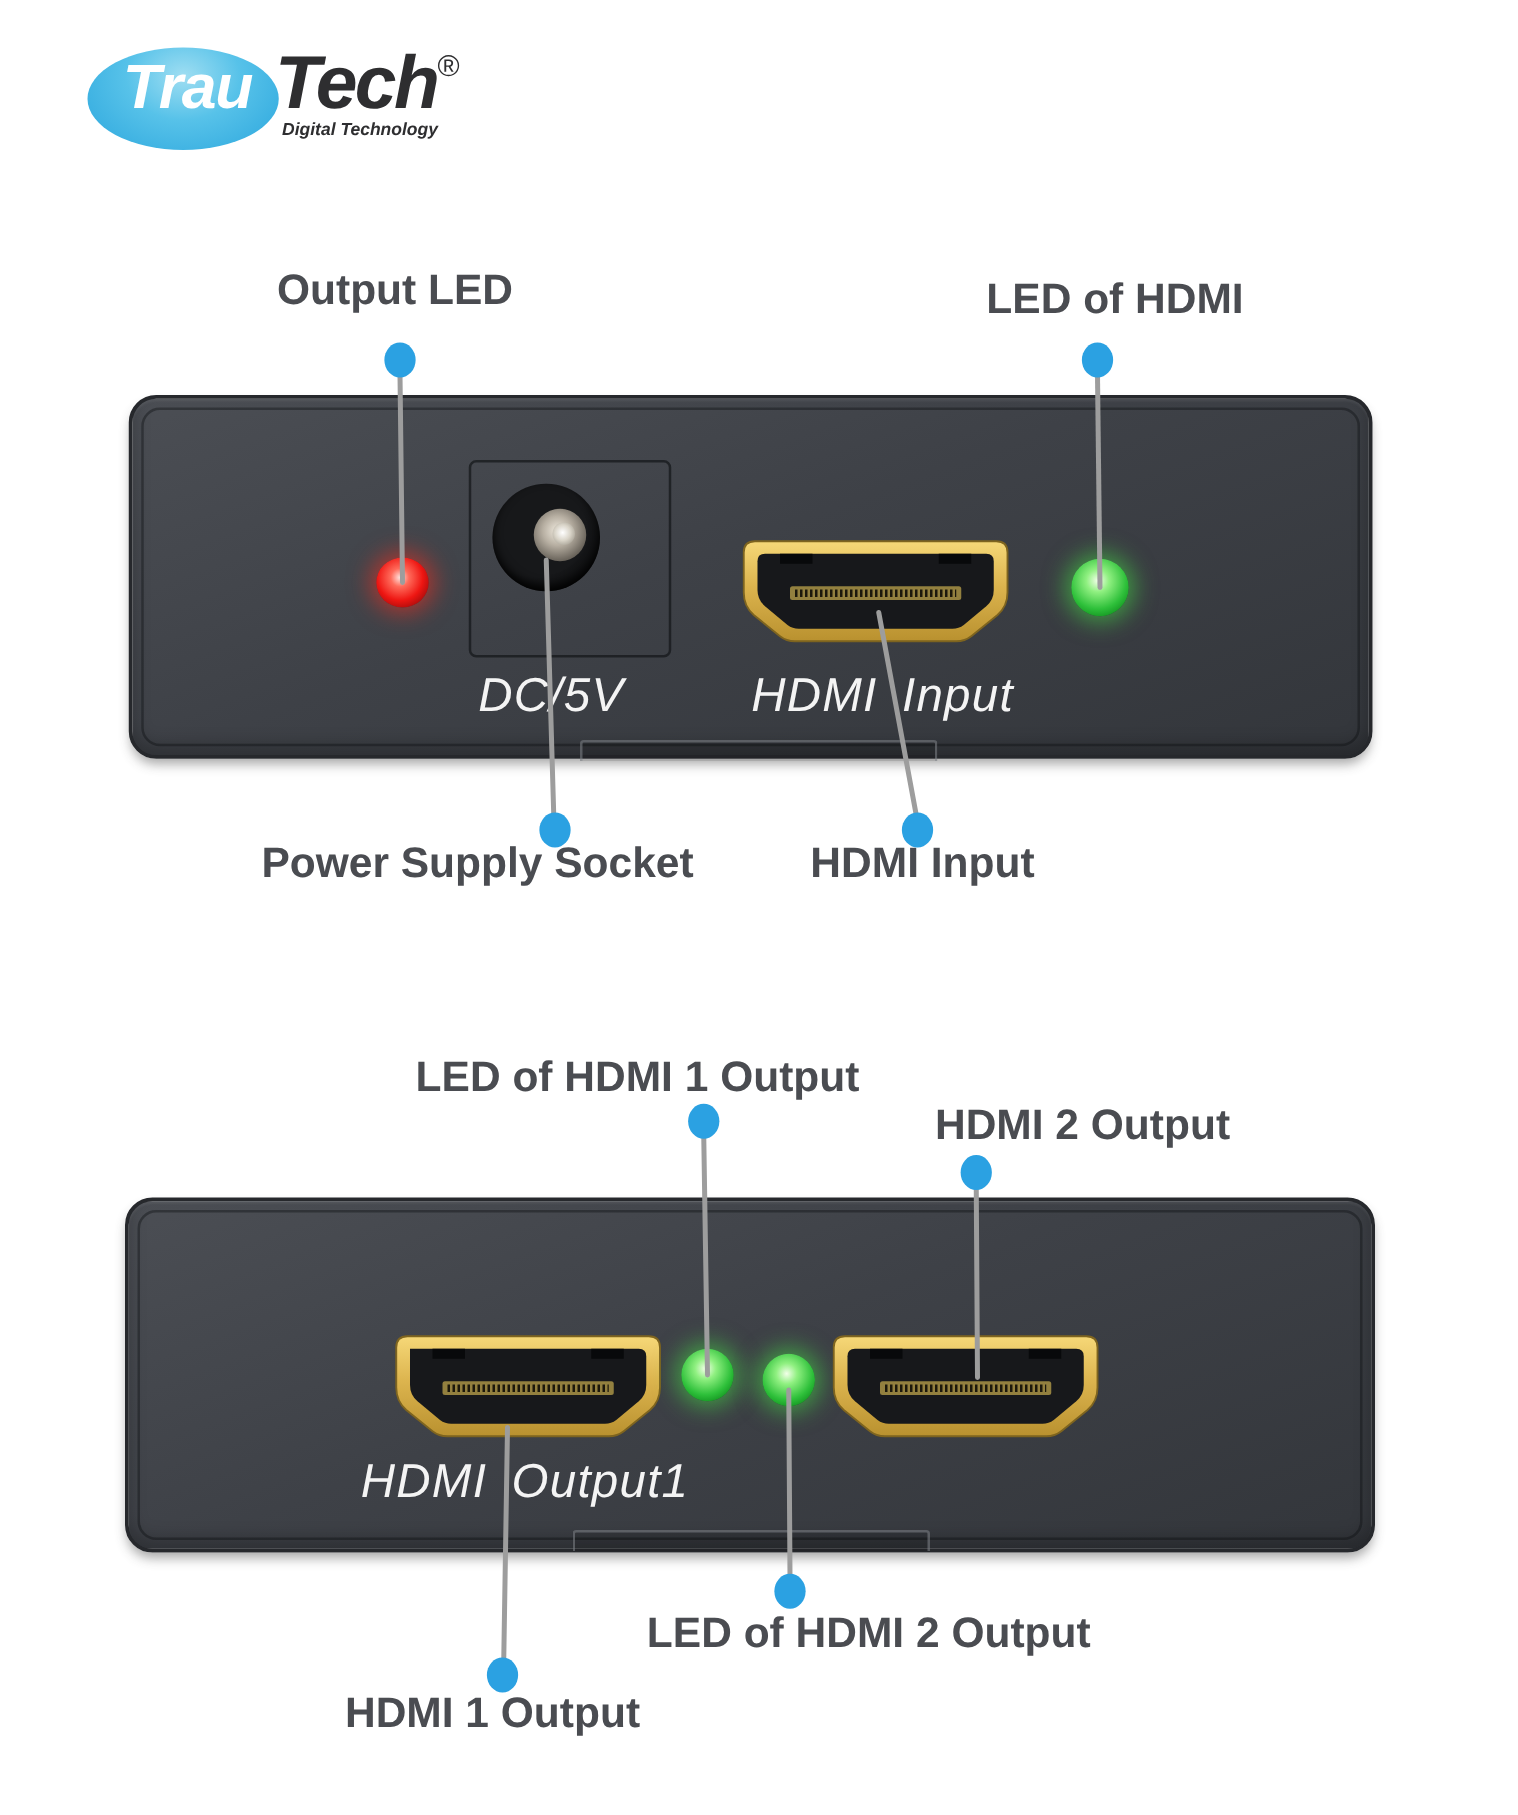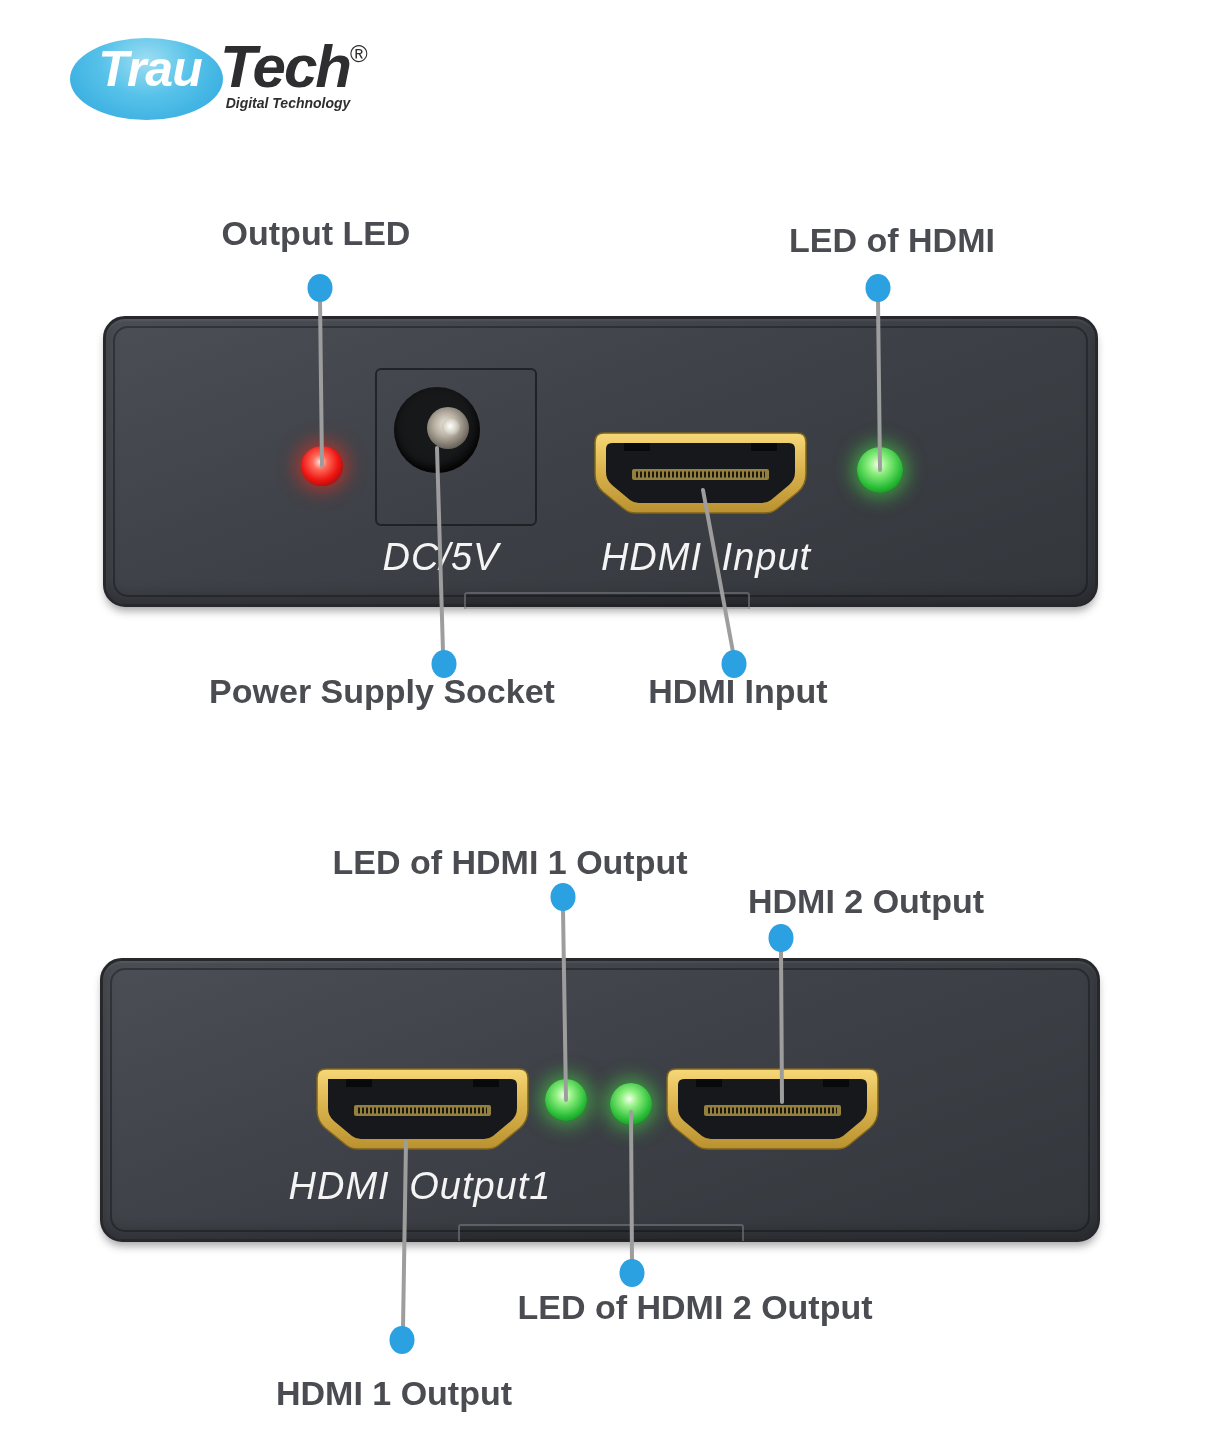--- a/index.html
+++ b/index.html
@@ -150,21 +150,21 @@
   </svg>
 
   <div class="led led-green" style="left:857px; top:447px; width:46px; height:46px;"></div>
 
   <div class="panel-label" style="left:441px; top:557px;">DC/5V</div>
   <div class="panel-label ws1" style="left:706px; top:557px;">HDMI Input</div>
 
   <div class="callout-label" style="left:510px; top:862px;">LED of HDMI 1 Output</div>
   <div class="callout-label" style="left:822px; top:901px;margin-left:44px;">HDMI 2 Output</div>
   <div class="callout-label" style="left:695px; top:1307px;text-align:right;">LED of HDMI 2 Output</div>
-  <div class="callout-label" style="left:394px; top:1371px;margin-top:22px;">HDMI 1 Output</div>
+  <div class="callout-label" style="left:394px; top:1371px;">HDMI 1 Output</div>
 
   <div class="device" style="left:100px; top:958px; width:994px; height:278px;">
     <div class="device-bevel"></div>
   </div>
   <div class="device-tab" style="left:458px; top:1224px; width:282px;"></div>
 
   <svg class="port" style="left:315px; top:1068px;" viewBox="0 0 213 83">
     <path d="M10 1 H203 Q212 1 212 10 V42 Q212 53 204 60 L183 77 Q178 81 171 81 H42 Q35 81 30 77 L9 60 Q1 53 1 42 V10 Q1 1 10 1 Z" fill="url(#gold)" stroke="#7e641f" stroke-width="1.5"></path>
     <path d="M18 11 H195 Q201 11 201 17 V40 Q201 48 195 53 L177 68 Q173 71 168 71 H45 Q40 71 36 68 L18 53 Q12 48 12 40 V17 Q12 11 12 11 18 11 Z" fill="#17181b"></path>
     <rect x="30" y="11" width="26" height="8" fill="#08090b"></rect>

